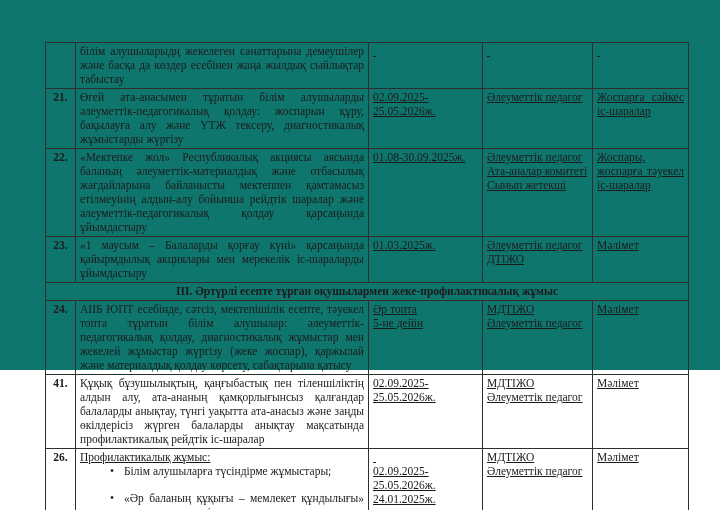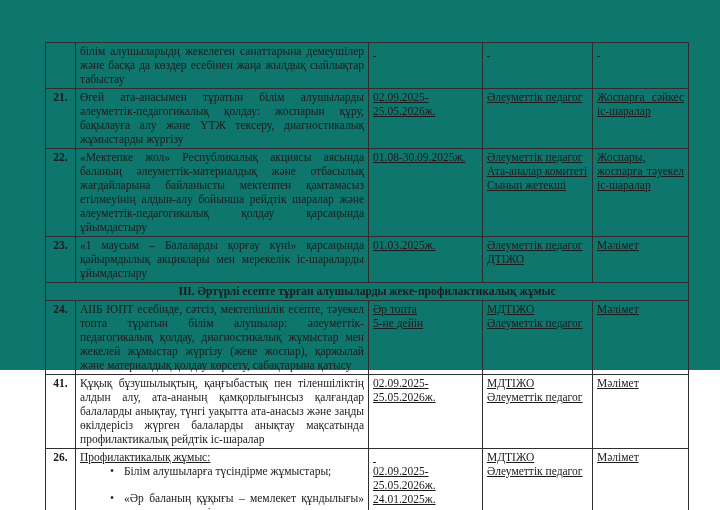--- a/index.html
+++ b/index.html
@@ -138,21 +138,21 @@
           </td>
           <td class="responsible-cell">
             <div class="line">Әлеуметтік педагог</div>
             <div class="line">ДТІЖО</div>
           </td>
           <td class="result-cell">
             <div class="line">Мәлімет</div>
           </td>
         </tr>
         <tr>
-          <td class="section-cell" colspan="5">ІІІ. Әртүрлі есепте тұрған алушыларды жеке-профилактикалық жұмыс</td>
+          <td class="section-cell" colspan="5">ІІІ. Әртүрлі есепте тұрған оқушылармен жеке-профилактикалық жұмыс</td>
         </tr>
         <tr>
           <td class="num-cell">24.</td>
           <td class="activity-cell">АІІБ ЮПТ есебінде, сәтсіз, мектепішілік есепте, тәуекел топта тұратын білім алушылар: әлеуметтік-педагогикалық қолдау, диагностикалық жұмыстар мен жекелей жұмыстар жүргізу (жеке жоспар), қаржылай және материалдық қолдау көрсету, сабақтарына қатысу</td>
           <td class="dates-cell">
             <div class="line">Әр топта</div>
             <div class="line">5-не дейін</div>
           </td>
           <td class="responsible-cell">
             <div class="line">МДТІЖО</div>

